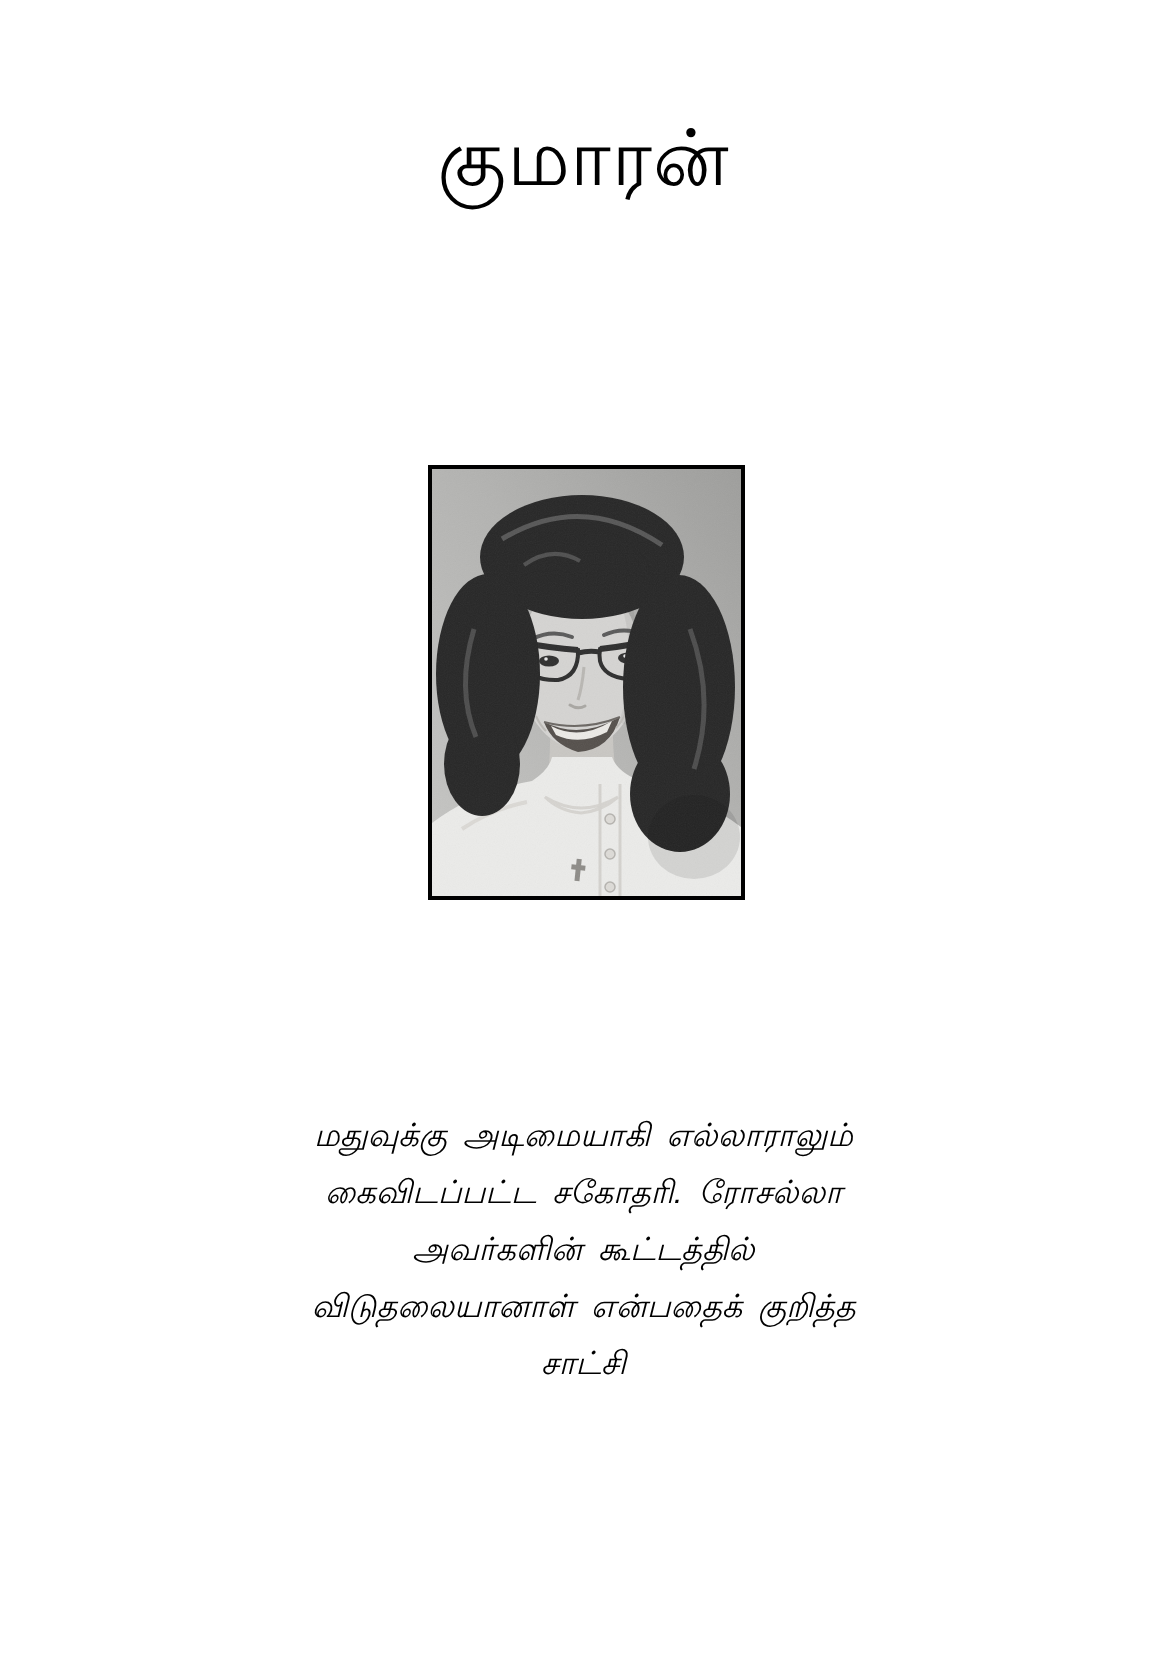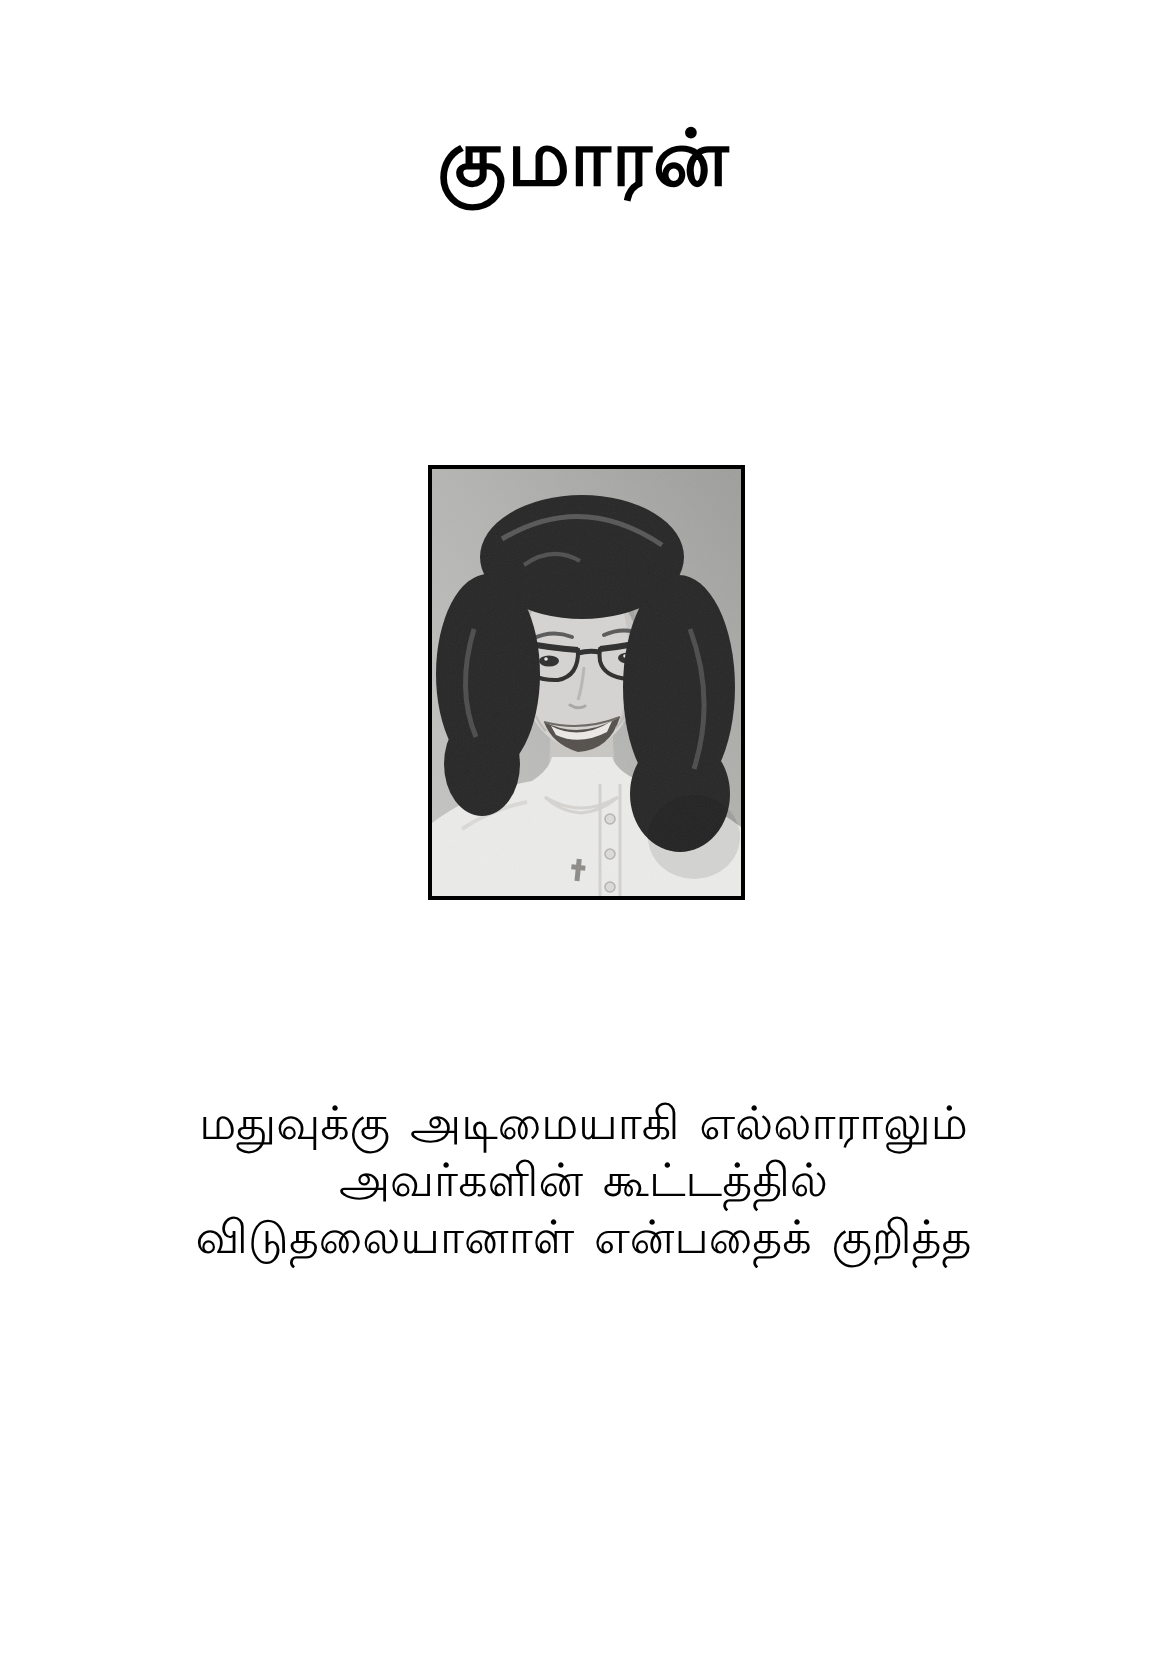--- a/index.html
+++ b/index.html
@@ -14,21 +14,21 @@
   }
   .title {
     position: absolute;
     top: 112px;
     left: 0;
     width: 100%;
     margin: 0;
     text-align: center;
     font-size: 78px;
     line-height: 92px;
-    font-weight: 700;
+    font-weight: 400;
     letter-spacing: 1px;
     color: #000000;
   }
   .title-line { display: block; white-space: pre-wrap; }
   .photo-frame {
     position: absolute;
     left: 428px;
     top: 465px;
     width: 317px;
     height: 435px;
@@ -36,27 +36,28 @@
     box-sizing: border-box;
     border: 4px solid #000000;
     background: #b0b0b0;
   }
   .photo-frame svg { display: block; width: 100%; height: 100%; }
   .subtitle {
     position: absolute;
     top: 1095px;
     left: 70px;
     right: 70px;
-    margin: 0;
+    margin: 12px;
     text-align: center;
-    font-size: 46px;
+    font-size: 32px;
     line-height: 57px;
     font-weight: 400;
     word-spacing: 7px;
     color: #000000;
+    font-style: italic;
   }
   .subtitle-line { display: block; white-space: pre-wrap; }
 </style>
 </head>
 <body>
 
 <div class="page">
 
   <h1 class="title">
     <span class="title-line">குமாரன்</span>
@@ -152,17 +153,19 @@
       </g>
 
       <ellipse cx="262" cy="368" rx="46" ry="42" fill="#000000" opacity="0.10"></ellipse>
 
       <rect x="0" y="0" width="309" height="427" filter="url(#grain)" opacity="0.07"></rect>
     </svg>
   </figure>
 
   <p class="subtitle">
     <span class="subtitle-line">மதுவுக்கு அடிமையாகி எல்லாராலும்</span>
+    <span class="subtitle-line">கைவிடப்பட்ட சகோதரி. ரோசல்லா</span>
     <span class="subtitle-line">அவர்களின் கூட்டத்தில்</span>
     <span class="subtitle-line">விடுதலையானாள் என்பதைக் குறித்த</span>
+    <span class="subtitle-line">சாட்சி</span>
   </p>
 
 </div>
 
 </body></html>

